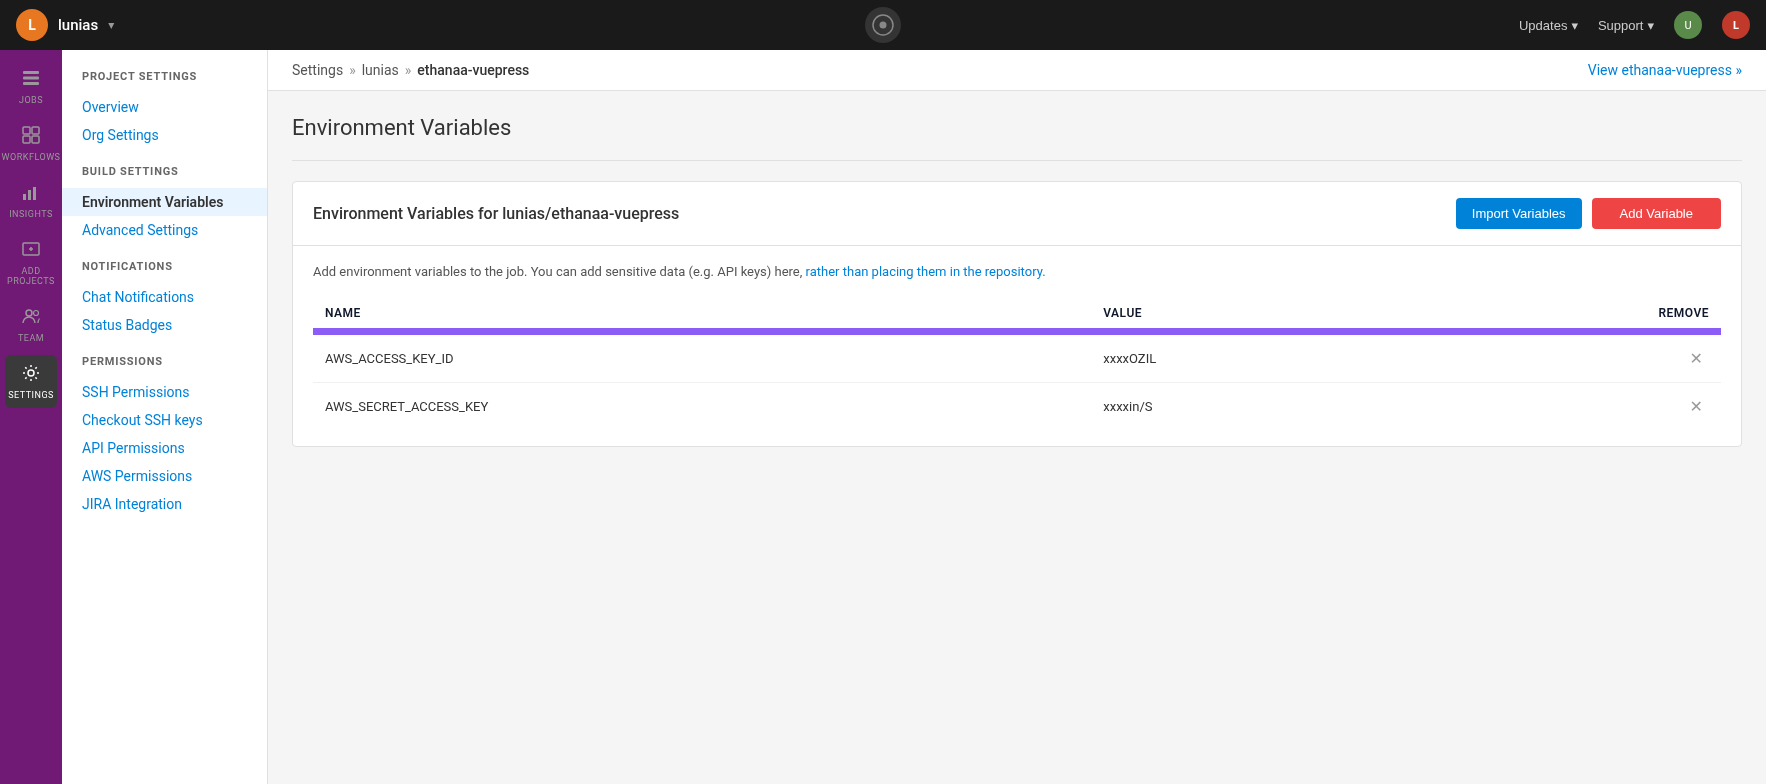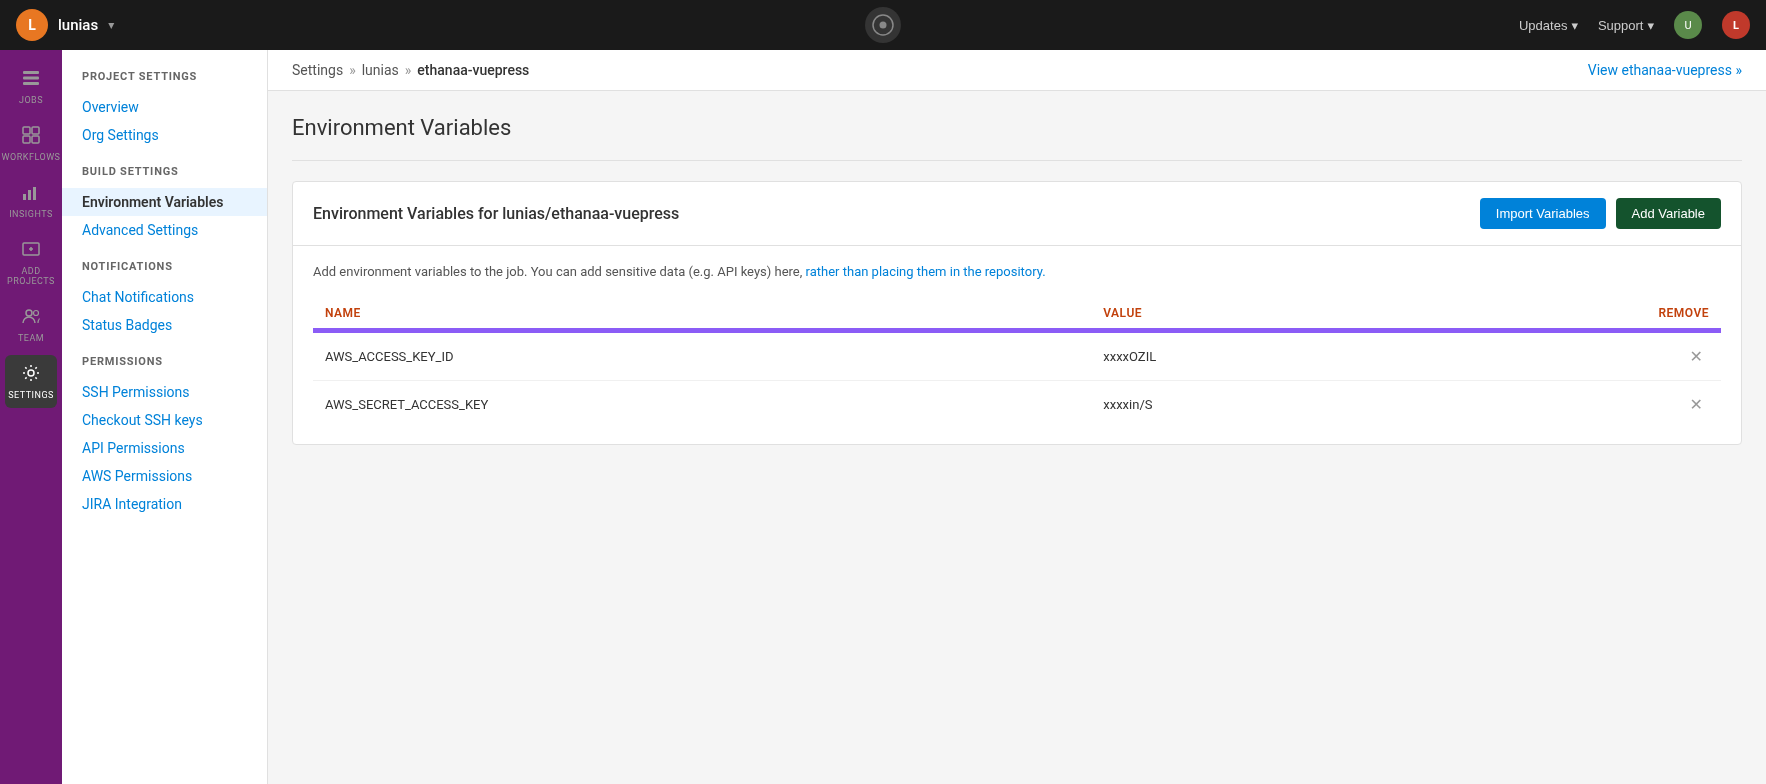--- a/index.html
+++ b/index.html
@@ -240,47 +240,47 @@
     .btn-import {
       background: #0082d9;
       color: white;
       border: none;
       border-radius: 4px;
       padding: 8px 16px;
       font-size: 13px;
       cursor: pointer;
     }
     .btn-add {
-      background: #14532d;
+      background: #ef4444;
       color: white;
       border: none;
       border-radius: 4px;
-      padding: 8px 16px;
+      padding: 8px 28px;
       font-size: 13px;
       cursor: pointer;
     }
     .card-body { padding: 16px 20px; }
     .info-text { font-size: 13px; color: #555; line-height: 1.5; margin-bottom: 16px; }
     .info-link { color: #0082d9; text-decoration: none; }
 
     
     .env-table {
       width: 100%;
       border-collapse: collapse;
       margin-top: 4px;
     }
     .env-table th {
       text-align: left;
       font-size: 12px;
       font-weight: 600;
-      color: #c2410c;
+      color: #0f172a;
       text-transform: uppercase;
       letter-spacing: 0.5px;
       padding: 8px 12px;
-      border-bottom: 5px solid #8b5cf6;
+      border-bottom: 7px solid #8b5cf6;
     }
     .env-table th:last-child { text-align: right; }
     .env-table td {
       padding: 12px 12px;
       border-bottom: 1px solid #f0f0f0;
       font-size: 13px;
       color: #333;
     }
     .env-table tr:last-child td { border-bottom: none; }
     .env-table td:last-child { text-align: right; }

